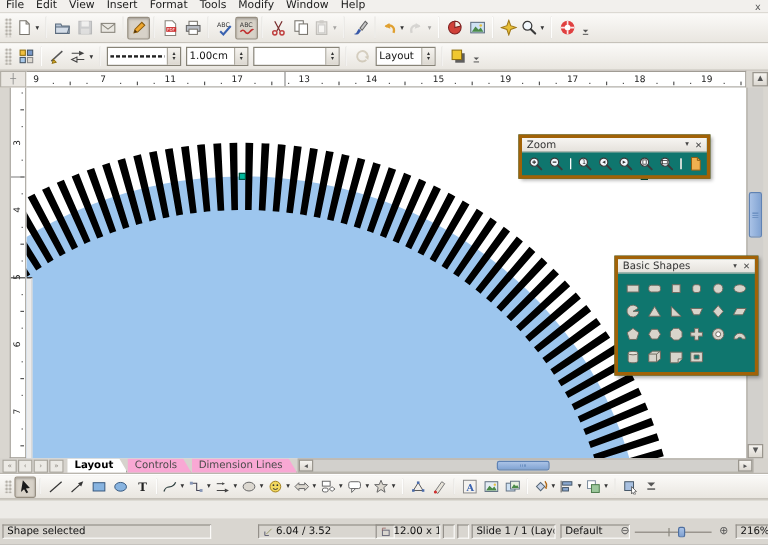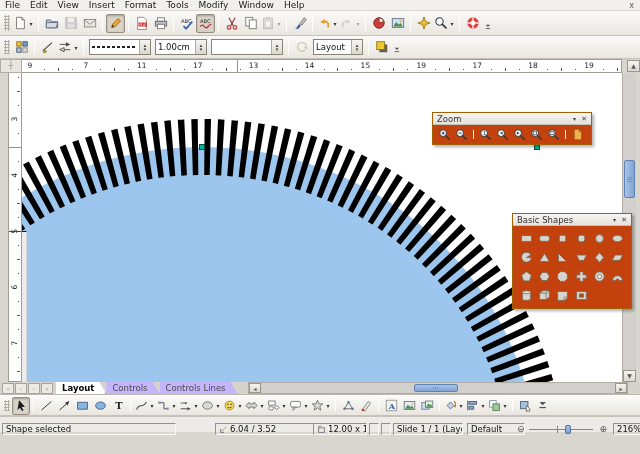--- a/index.html
+++ b/index.html
@@ -63,41 +63,41 @@
 .handle{position:absolute;width:6px;height:6px;z-index:2}
 #vscroll{width:14px;position:relative;background:#d2d0cc;border-left:1px solid #b2aea6;flex:none}
 .sbtn{position:absolute;left:0;width:13px;height:12px;background:linear-gradient(#f6f4f0,#dcd8d1);border:1px solid #9a968e;color:#555;font-size:6px;text-align:center;line-height:10px}
 #vthumb{position:absolute;left:1px;top:87px;width:11px;height:38px;background:linear-gradient(90deg,#a9c2e6,#82a4d3);border:1px solid #5e82b4;border-radius:2px}
 #vthumb:after{content:"";position:absolute;left:2px;right:2px;top:16px;height:5px;background:repeating-linear-gradient(#6f93c4 0 1px,transparent 1px 2px)}
 #right-margin{width:4px;background:#d9d6d0;flex:none}
 
 
 #tabrow{height:13px;display:flex;align-items:stretch;background:#d6d3cd;border-bottom:1px solid #bab6ae;position:relative}
 .navbtn{width:12px;height:11px;margin-top:1px;background:#eceae5;border:1px solid #a8a49c;color:#908c84;font-size:6px;line-height:9px;text-align:center;flex:none}
-.tab{font-size:8.5px;line-height:12px;padding:0 11px 0 6px;background:#c4b5fd;color:#4a4a4a;clip-path:polygon(0 0,calc(100% - 7px) 0,100% 100%,0 100%);border-right:1px solid #9a968e;flex:none}
+.tab{font-size:8.5px;line-height:12px;padding:0 11px 0 6px;background:#f9a8d4;color:#4a4a4a;clip-path:polygon(0 0,calc(100% - 7px) 0,100% 100%,0 100%);border-right:1px solid #9a968e;flex:none}
 .tab.active{background:#fff;font-weight:bold;color:#000}
 #tab-splitter{width:7px;height:11px;margin:1px 0 0 10px;background:#f8f7f4;border:1px solid #9a968e;flex:none}
 #hscroll{position:absolute;left:248px;right:12px;top:0;height:12px;background:#d2d0cc;border:1px solid #b2aea6}
 #hscroll .sbtn{top:0;height:10px;width:12px}
 #hthumb{position:absolute;left:165px;top:1px;width:44px;height:8px;background:linear-gradient(#a9c2e6,#82a4d3);border:1px solid #5e82b4;border-radius:2px}
 #hthumb:after{content:"";position:absolute;top:2px;bottom:2px;left:18px;width:6px;background:repeating-linear-gradient(90deg,#6f93c4 0 1px,transparent 1px 2px)}
 
 
 #statusbar{height:16px;position:relative;background:#edebe7;border-top:1px solid #c6c2ba;font-size:8.5px}
-.cell{position:absolute;top:6px;height:12px;border:1px solid;border-color:#94908a #fbfaf8 #fbfaf8 #94908a;display:flex;align-items:center;padding:0 3px;overflow:hidden;white-space:nowrap}
+.cell{position:absolute;top:20px;height:12px;border:1px solid;border-color:#94908a #fbfaf8 #fbfaf8 #94908a;display:flex;align-items:center;padding:0 3px;overflow:hidden;white-space:nowrap}
 .cell.plain{border-color:transparent}
 .sic{display:inline-flex;margin-right:2px}
 .sic svg{width:9px;height:9px}
 #zslider-line{position:absolute;left:14px;right:16px;top:5px;height:1px;background:#8a867e}
 #zslider-detent{position:absolute;left:42px;top:2px;width:1px;height:7px;background:#8a867e}
 #zslider-thumb{position:absolute;left:50px;top:1px;width:6px;height:9px;background:linear-gradient(#a9c2e6,#7fa0d0);background-color:#8fb0dc;border:1px solid #4f6f9f;border-radius:2px}
 .zbtn{position:absolute;top:0;font-size:9px;color:#555;line-height:11px}
 
 
-.palette{position:absolute;background:#c2410c;border:1px solid #a16207;box-shadow:2px 2px 3px rgba(0,0,0,.32);z-index:5}
+.palette{position:absolute;background:#0f766e;border:3px solid #a16207;box-shadow:2px 2px 3px rgba(0,0,0,.32);z-index:5}
 .pal-title{height:12px;display:flex;align-items:center;padding:0 4px;font-size:8.5px;color:#333;background:linear-gradient(#f7f5f2,#e5e2dc);border-bottom:1px solid #c6c2ba}
 .pal-title .t{flex:1}
 .pal-caret{font-size:6px;color:#444;margin-right:5px}
 .pal-close{font-size:7px;color:#444}
 #zoom-palette{left:432px;top:112px;width:160px}
 .pal-body{display:flex;align-items:center;padding:2px 3px;height:19px}
 .pal-body .tbtn{height:17px;min-width:17px}
 .pal-body .tbtn .ic svg{width:13px;height:13px}
 #shapes-palette{left:512px;top:213px;width:120px}
 .shape-grid{display:grid;grid-template-columns:repeat(6,1fr);row-gap:1px;padding:3px 4px 4px}
@@ -505,21 +505,21 @@
   <div id="tabrow">
     <span id="tab-navs" style="display:flex;gap:1px;padding-left:2px">
         <span class="navbtn">«</span>
         <span class="navbtn">‹</span>
         <span class="navbtn">›</span>
         <span class="navbtn">»</span>
       </span>
     <span id="tab-items" style="display:flex;margin-left:3px">
         <span class="tab active">Layout</span>
         <span class="tab">Controls</span>
-        <span class="tab">Controls Lines</span>
+        <span class="tab">Dimension Lines</span>
       </span>
     <span id="tab-splitter"></span>
     <div id="hscroll">
       <span class="sbtn" style="left:0">◂</span>
       <div id="hthumb"></div>
       <span class="sbtn" style="left:auto;right:0">▸</span>
     </div>
   </div>
 
   <div id="draw-toolbar" class="toolbar">

